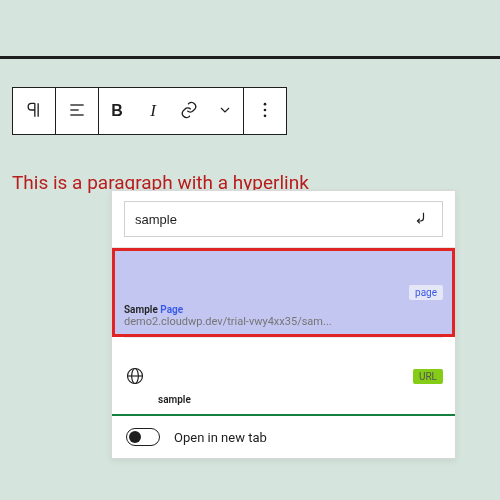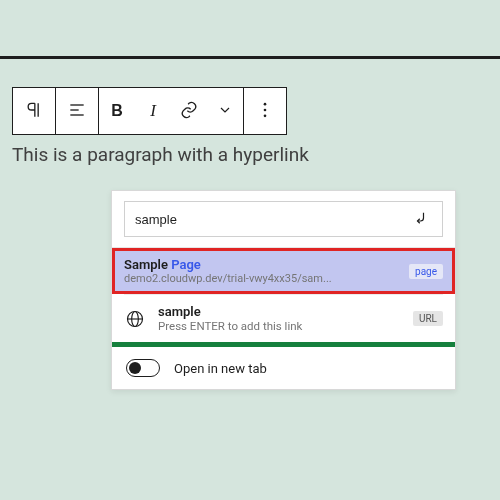--- a/index.html
+++ b/index.html
@@ -28,23 +28,23 @@
     background: #fff;
     border: none;
     display: flex;
     align-items: center;
     justify-content: center;
     cursor: pointer;
     color: #1e1e1e;
   }
   .tb-btn.narrow { width: 36px; }
   .paragraph-text {
-    margin-top: 8px;
+    margin-top: 36px;
     font-size: 19px;
-    color: #404040;
+    color: #b91c1c;
   }
   .popover {
     position: absolute;
     left: 111px;
     top: 190px;
     width: 345px;
     background: #fff;
     border: 1px solid #d8d8d8;
     box-shadow: 0 2px 6px rgba(0,0,0,0.08);
   }
@@ -77,36 +77,36 @@
     background: #c2c6f0;
     border: 3px solid #e02424;
     padding: 6px 9px;
   }
   .result-icon {
     width: 22px; height: 22px;
     display: flex; align-items: center; justify-content: center;
     color: #1e1e1e;
   }
   .result-body { flex: 1; min-width: 0; }
-  .result-title { font-size: 13px; font-weight: 600; color: #1e1e1e; white-space: nowrap; overflow: hidden; text-overflow: ellipsis; }
+  .result-title { font-size: 10px; font-weight: 600; color: #1e1e1e; white-space: nowrap; overflow: hidden; text-overflow: ellipsis; margin-top: 47px; }
   .result-title .accent { color: #3858e9; font-weight: 600; }
   .result-url { font-size: 11px; color: #757575; white-space: nowrap; overflow: hidden; text-overflow: ellipsis; }
   .result-sub { font-size: 11.5px; color: #757575; }
   .badge {
     font-size: 10px;
     background: #e5e7f7;
     color: #3858e9;
     padding: 2px 6px;
     border-radius: 2px;
     text-transform: lowercase;
   }
-  .badge.gray { background: #e5e5e5; color: #555; text-transform: uppercase; }
+  .badge.gray { background: #84cc16; color: #555; text-transform: uppercase; }
   .results-sep { margin: 0 12px; border-top: 1px solid #ececec; }
   .newtab-row {
-    border-top: 5px solid #15803d;
+    border-top: 2px solid #15803d;
     padding: 12px 14px;
     display: flex;
     align-items: center;
     gap: 14px;
     font-size: 13px;
     color: #1e1e1e;
   }
   .toggle {
     width: 34px; height: 18px;
     border: 1.5px solid #1e1e1e;
@@ -217,21 +217,20 @@
       <svg width="20" height="20" viewBox="0 0 24 24" fill="none" stroke="currentColor" stroke-width="1.4">
           <circle cx="12" cy="12" r="9"></circle>
           <ellipse cx="12" cy="12" rx="4" ry="9"></ellipse>
           <line x1="3" y1="12" x2="21" y2="12"></line>
         </svg>
     </div>
     <div class="result-body">
       <div class="result-title">
         <span>sample</span>
       </div>
-      <div class="result-sub">Press ENTER to add this link</div>
     </div>
     <span class="badge gray">URL</span>
   </div>
 
   <div class="newtab-row">
     <div class="toggle">
       <div class="toggle-knob"></div>
     </div>
     <span>Open in new tab</span>
   </div>

